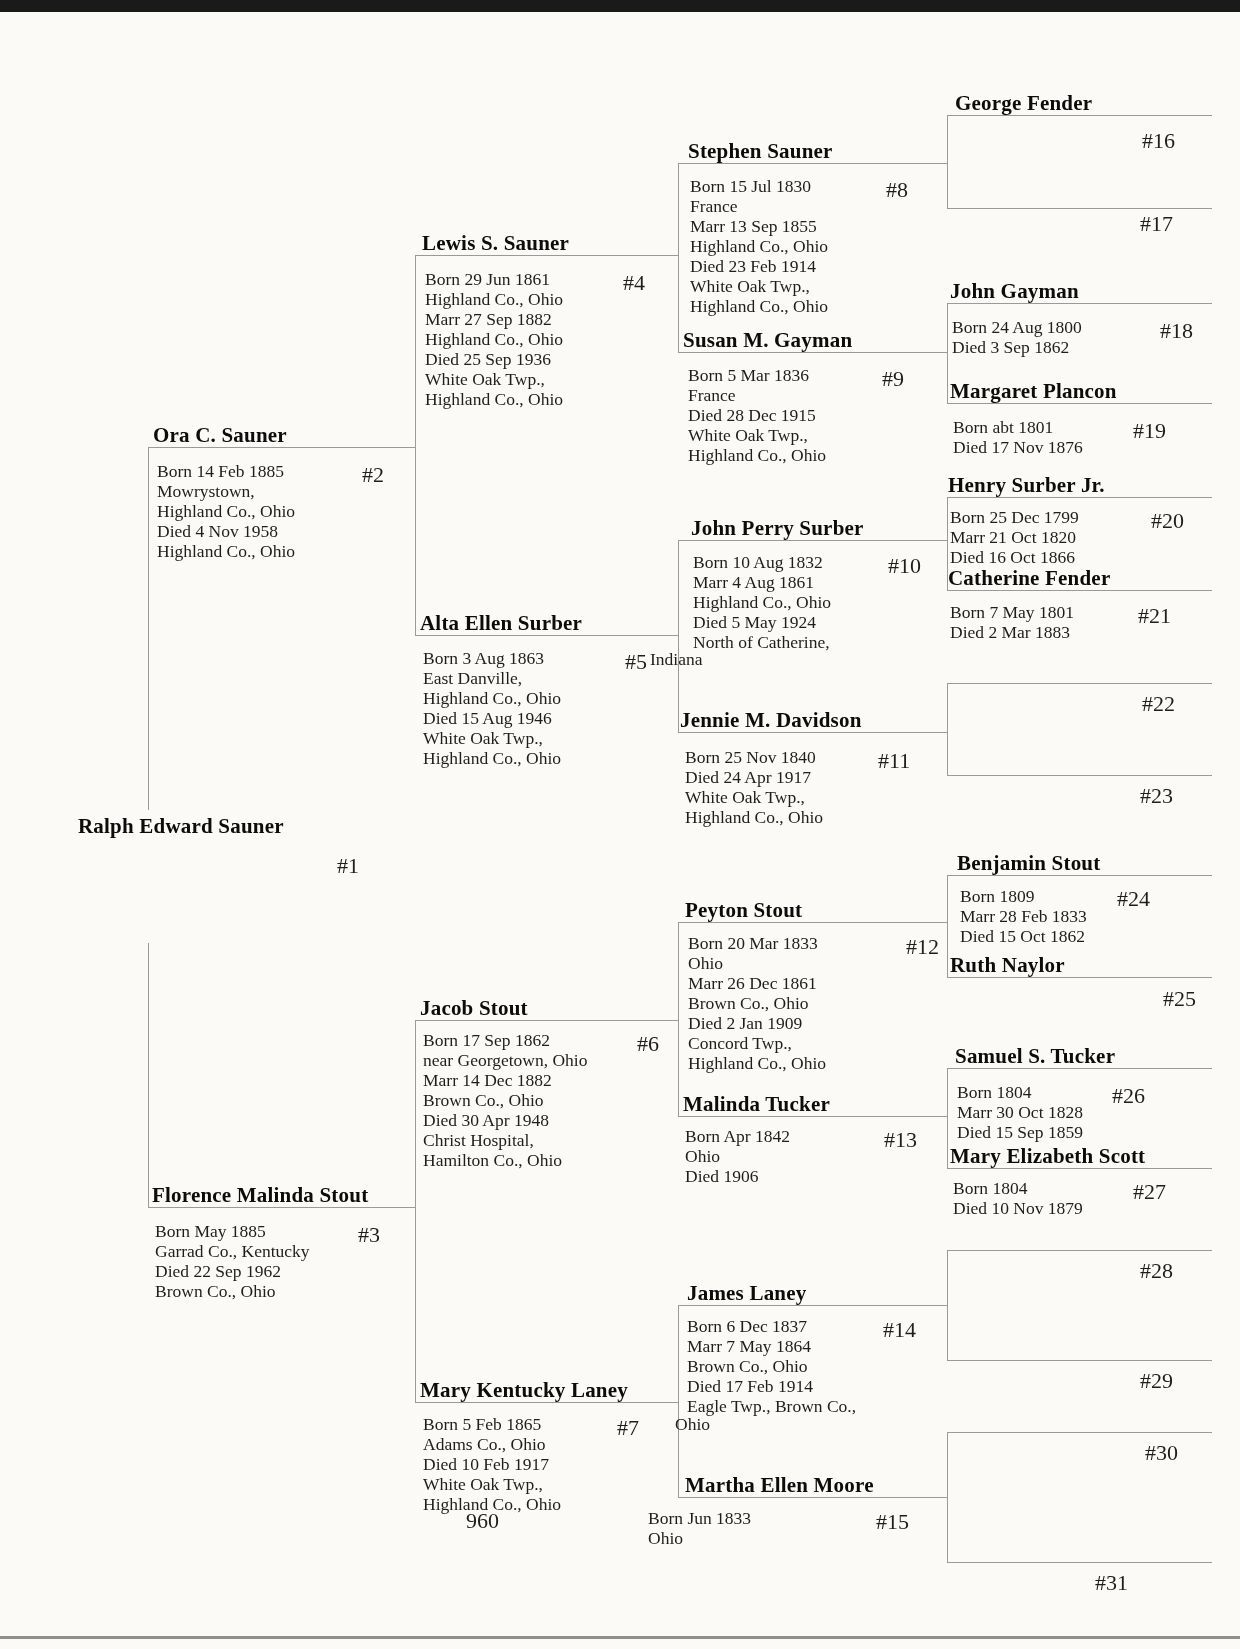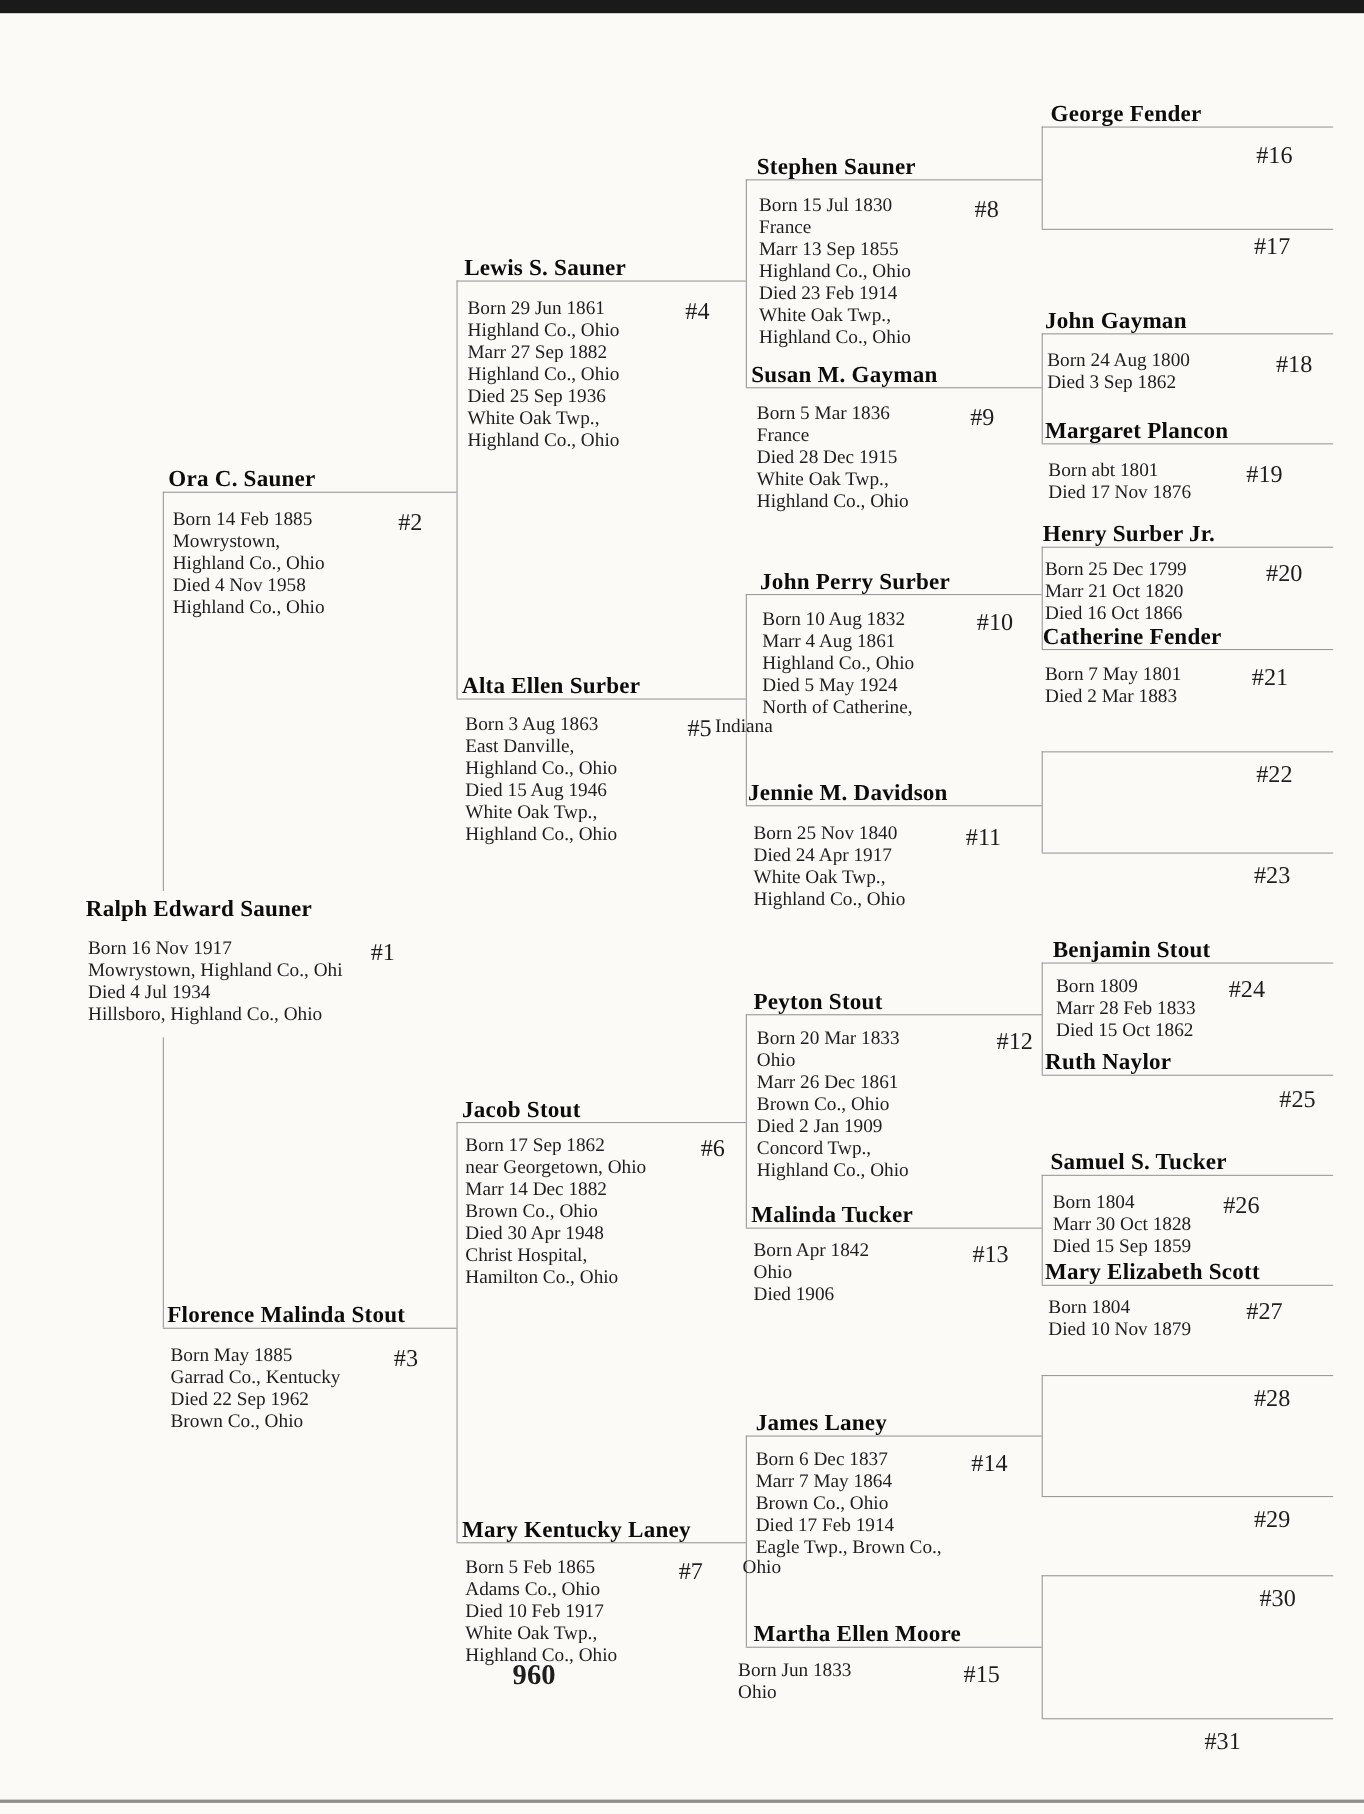--- a/index.html
+++ b/index.html
@@ -5,21 +5,21 @@
   html,body{margin:0;padding:0;background:#e9e7e2;}
   .page{position:relative;width:1240px;height:1649px;background:#fbfaf6;overflow:hidden;
         font-family:"Liberation Serif","DejaVu Serif",serif;color:#1e1e1e;}
   .h,.v{position:absolute;background:#9a9a9a;}
   .h{height:1px;}
   .v{width:1px;}
   .nm{position:absolute;font-weight:bold;font-size:21px;white-space:nowrap;color:#0c0c0c;letter-spacing:.2px;}
   .det{position:absolute;font-size:17.5px;line-height:20px;white-space:nowrap;}
   .det div{height:20px;}
   .num{position:absolute;font-size:22px;white-space:nowrap;}
-  .pageno{position:absolute;font-weight:bold;font-size:26px;}
+  .pageno{position:absolute;font-weight:normal;font-size:22px;}
   .edge-top{position:absolute;left:0;top:0;width:1240px;height:12px;background:#1a1a1a;}
   .edge-bottom{position:absolute;left:0;top:1636px;width:1240px;height:3px;background:#8f8f8f;}
 </style>
 </head>
 <body>
 
 <div class="page">
 
   <div class="edge-top"></div>
   <div class="edge-bottom"></div>
@@ -69,26 +69,20 @@
   <i class="v" style="left:678px;top:163px;height:189px"></i>
   <i class="v" style="left:678px;top:540px;height:192px"></i>
   <i class="v" style="left:678px;top:922px;height:194px"></i>
   <i class="v" style="left:678px;top:1305px;height:192px"></i>
   <i class="v" style="left:415px;top:255px;height:380px"></i>
   <i class="v" style="left:415px;top:1020px;height:382px"></i>
   <i class="v" style="left:148px;top:447px;height:363px"></i>
   <i class="v" style="left:148px;top:943px;height:264px"></i>
 
   <div class="nm" style="left:78px;top:814px">Ralph Edward Sauner</div>
-  <div class="det" style="left:80px;top:851px">
-      <div>Born 16 Nov 1917</div>
-      <div>Mowrystown, Highland Co., Ohi</div>
-      <div>Died 4 Jul 1934</div>
-      <div>Hillsboro, Highland Co., Ohio</div>
-    </div>
   <span class="num" style="left:337px;top:853px">#1</span>
 
   <div class="nm" style="left:153px;top:423px">Ora C. Sauner</div>
   <div class="det" style="left:157px;top:461px">
       <div>Born 14 Feb 1885</div>
       <div>Mowrystown,</div>
       <div>Highland Co., Ohio</div>
       <div>Died 4 Nov 1958</div>
       <div>Highland Co., Ohio</div>
     </div>
@@ -219,21 +213,21 @@
     <div>Brown Co., Ohio</div>
     <div>Died 17 Feb 1914</div>
     <div>Eagle Twp., Brown Co.,</div>
   </div>
   <div class="det" style="left:675px;top:1414px">
     <div>Ohio</div>
   </div>
   <span class="num" style="left:883px;top:1317px">#14</span>
 
   <div class="nm" style="left:685px;top:1473px">Martha Ellen Moore</div>
-  <div class="det" style="left:671px;top:1508px">
+  <div class="det" style="left:648px;top:1508px">
       <div>Born Jun 1833</div>
       <div>Ohio</div>
     </div>
   <span class="num" style="left:876px;top:1509px">#15</span>
 
   <div class="nm" style="left:955px;top:91px">George Fender</div>
   <span class="num" style="left:1142px;top:128px">#16</span>
 
   <span class="num" style="left:1140px;top:211px">#17</span>
 

